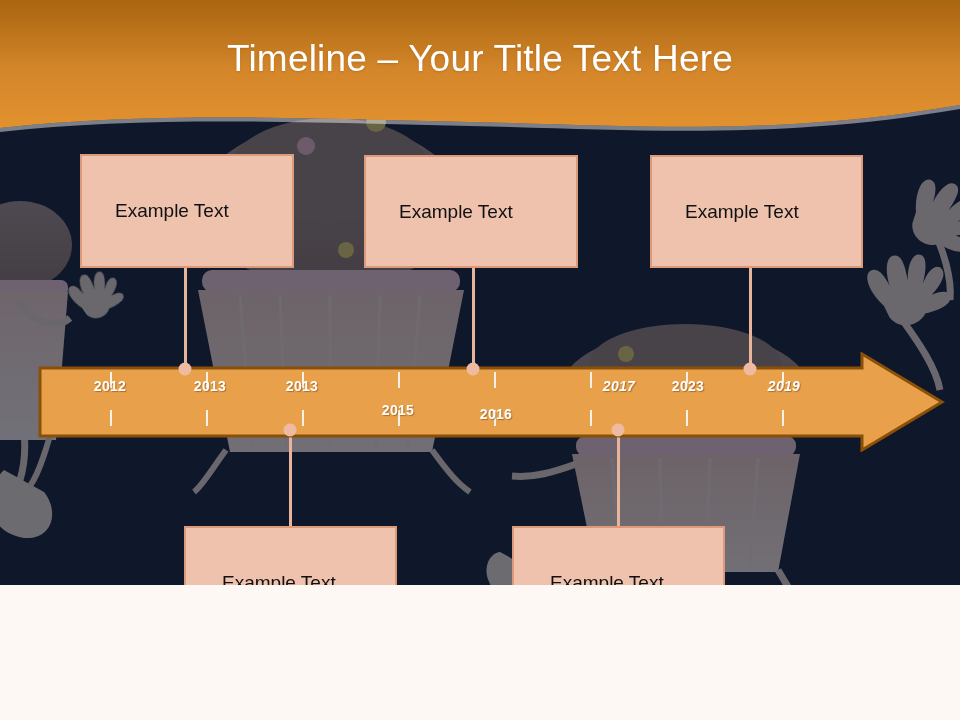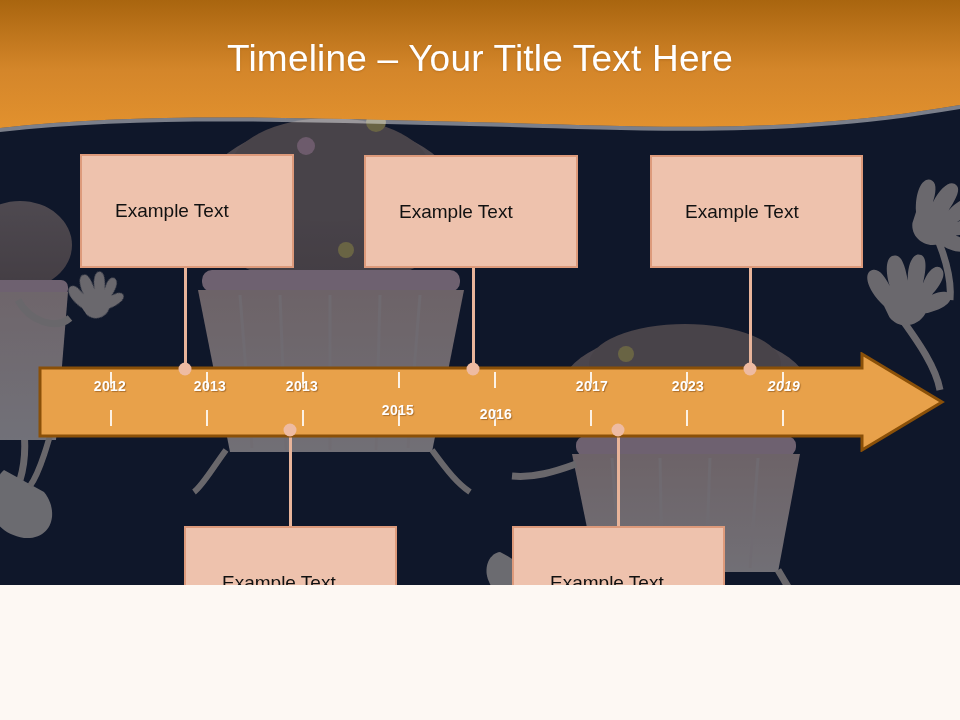--- a/index.html
+++ b/index.html
@@ -207,21 +207,21 @@
     <div class="tickmark bot" style="left:646px;"></div>
     <div class="tickmark top" style="left:742px;"></div>
     <div class="tickmark bot" style="left:742px;"></div>
   </div>
 
   <div class="yearlbl" style="left:110px;">2012</div>
   <div class="yearlbl" style="left:210px;">2013</div>
   <div class="yearlbl" style="left:302px;">2013</div>
   <div class="yearlbl" style="left:398px;margin-top:24px;">2015</div>
   <div class="yearlbl" style="left:496px;margin-top:28px;">2016</div>
-  <div class="yearlbl" style="left:592px;">2017</div>
+  <div class="yearlbl" style="left:619px;font-style:italic;">2017</div>
   <div class="yearlbl" style="left:688px;">2023</div>
   <div class="yearlbl" style="left:784px;font-style:italic;">2019</div>
 
   <div class="dot" style="left:185px;top:369px;"></div>
   <div class="dot" style="left:473px;top:369px;"></div>
   <div class="dot" style="left:750px;top:369px;"></div>
   <div class="dot" style="left:290px;top:430px;"></div>
   <div class="dot" style="left:618px;top:430px;"></div>
 
   <div class="callout" style="left:80px;top:154px;width:214px;height:114px;">

